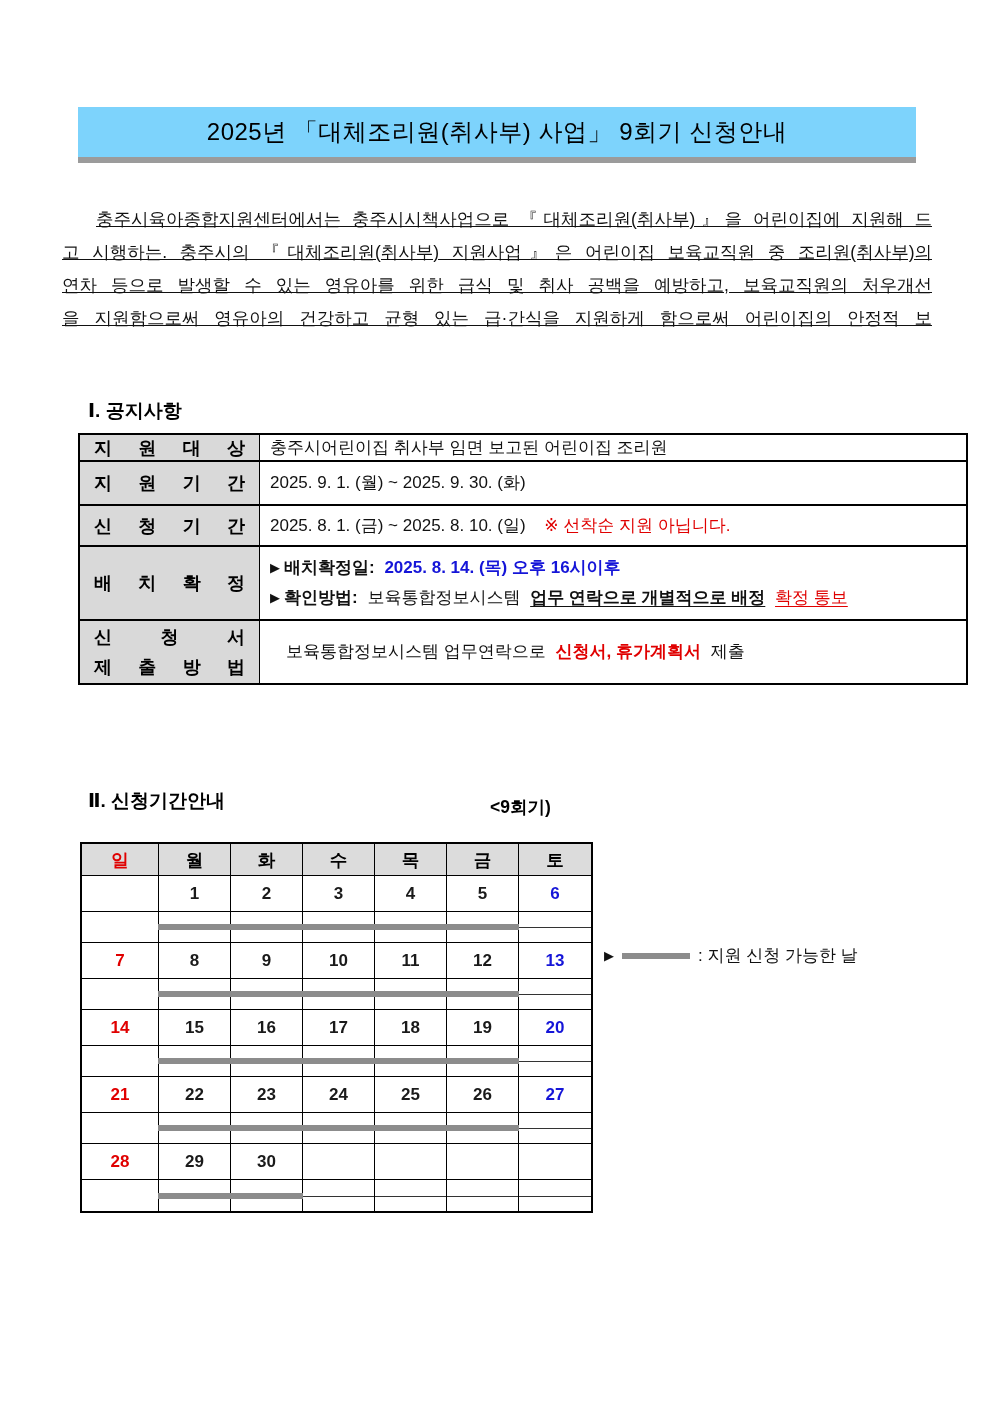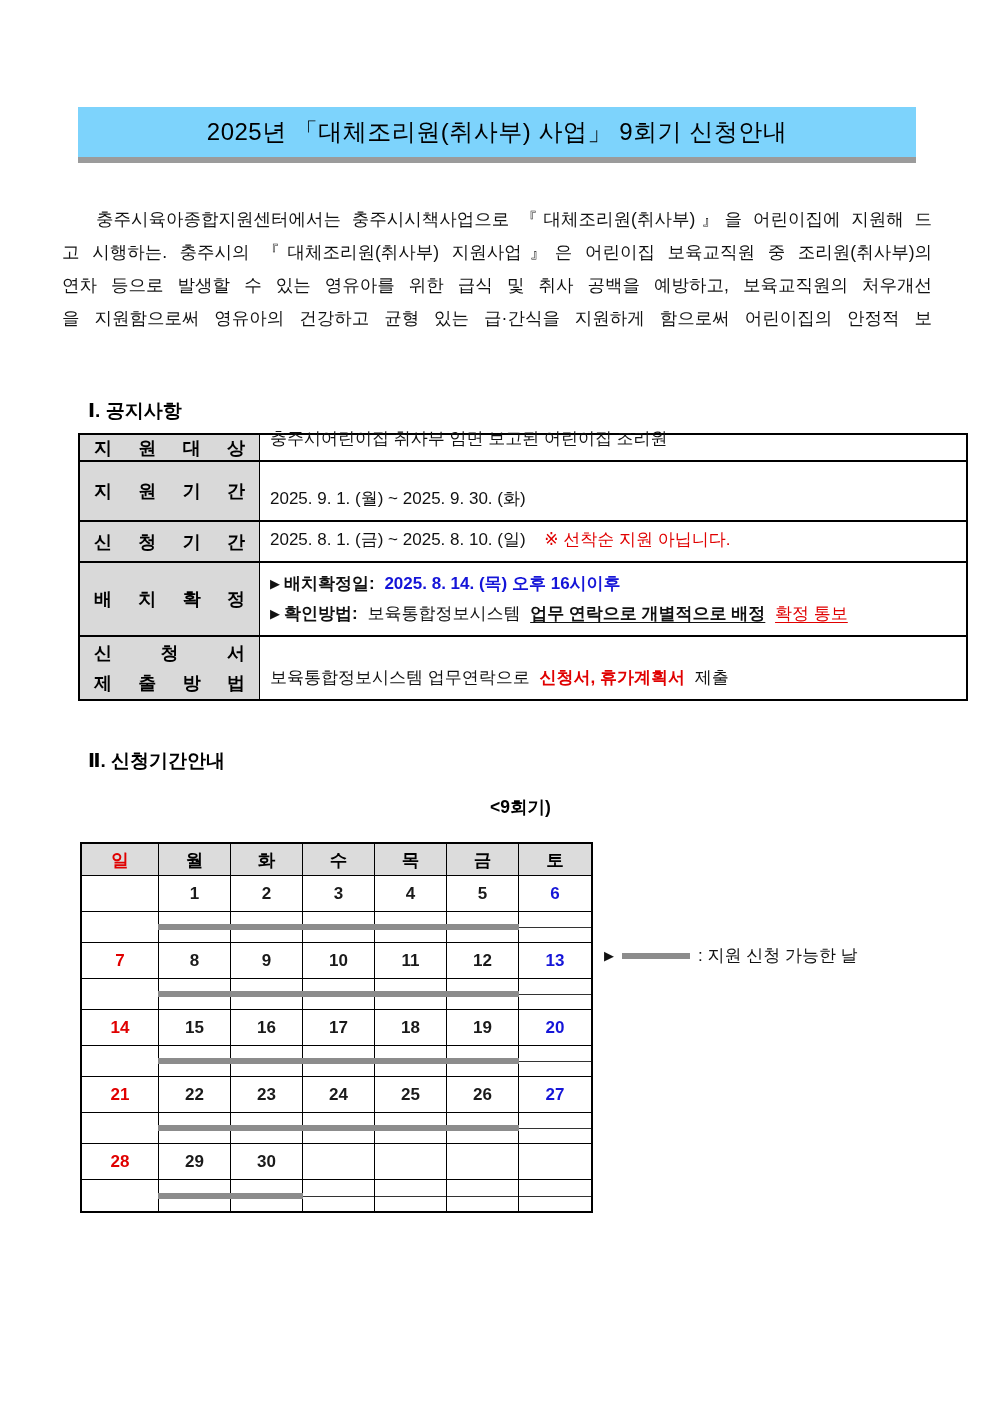--- a/index.html
+++ b/index.html
@@ -23,53 +23,53 @@
     letter-spacing: 0.5px;
     margin-top: 7px;
   }
 
   
   .intro { position: absolute; left: 62px; top: 203px; width: 870px;
     font-size: 17.5px; color: #111; }
   .para-line {
     line-height: 33px;
     text-align: justify; text-align-last: justify;
-    word-break: keep-all; white-space: normal;
+    word-break: keep-all; white-space: normal; text-decoration: underline;
   }
   .para-line.first { text-indent: 34px; }
   .para-line.last { text-align-last: left; }
 
   
   .sec-heading { position: absolute; font-size: 19px; font-weight: bold; color: #000; }
   .sec1-heading { left: 88px; top: 398px; }
-  .sec2-heading { left: 88px; top: 748px; text-align: right; }
+  .sec2-heading { left: 88px; top: 788px; text-align: right; }
 
   
   .notice-table {
     position: absolute; left: 78px; top: 433px; width: 890px;
     border: 2px solid #000;
     display: flex; flex-direction: column;
     background: #fff;
   }
   .n-row { display: flex; border-bottom: 2px solid #000; }
-  .n-row:last-child { border-bottom: none; }
+  .n-row:last-child { border-bottom: none; gap: 16px; }
   .n-label {
     width: 180px; flex: 0 0 180px;
     background: #d9d9d9; border-right: 1px solid #000;
     display: flex; flex-direction: column; justify-content: center;
     padding: 0 14px;
     font-weight: bold; font-size: 18px; color: #000;
   }
   .n-label .jline { width: 100%; text-align: justify; text-align-last: justify; line-height: 30px; }
   .n-content {
-    flex: 1; display: flex; flex-direction: column; justify-content: flex-end;
+    flex: 1; display: flex; flex-direction: column; justify-content: center;
     padding: 6px 10px; font-size: 17px; color: #111;
   }
   .n-content .cline { line-height: 30px; }
-  .h38 { height: 27px; } .h44 { height: 60px; } .h41 { height: 41px; }
+  .h38 { height: 27px; } .h44 { height: 44px; } .h41 { height: 41px; }
   .h74 { height: 74px; } .h62 { height: 62px; }
   .bold { font-weight: bold; }
   .red-text { color: var(--red, #e00000); }
   .blue-text { color: var(--blue, #1515d8); }
   .ul { text-decoration: underline; text-underline-offset: 3px; }
   .gap-left { margin-left: 14px; }
   .gap-sm { margin-left: 5px; }
   .marker { margin-right: 4px; font-size: 13px; vertical-align: 1px; }
 
   

